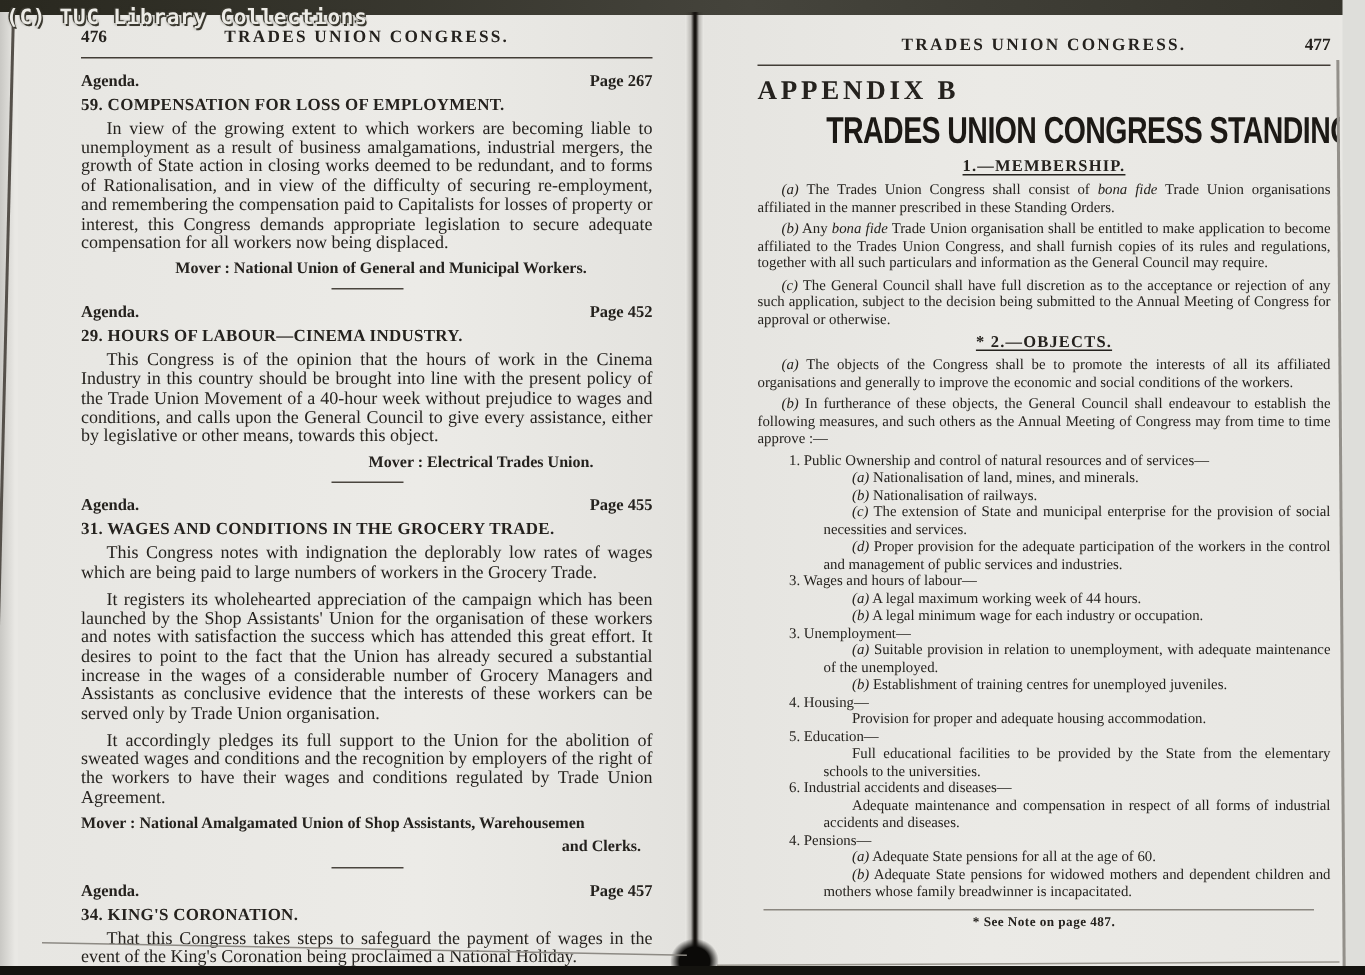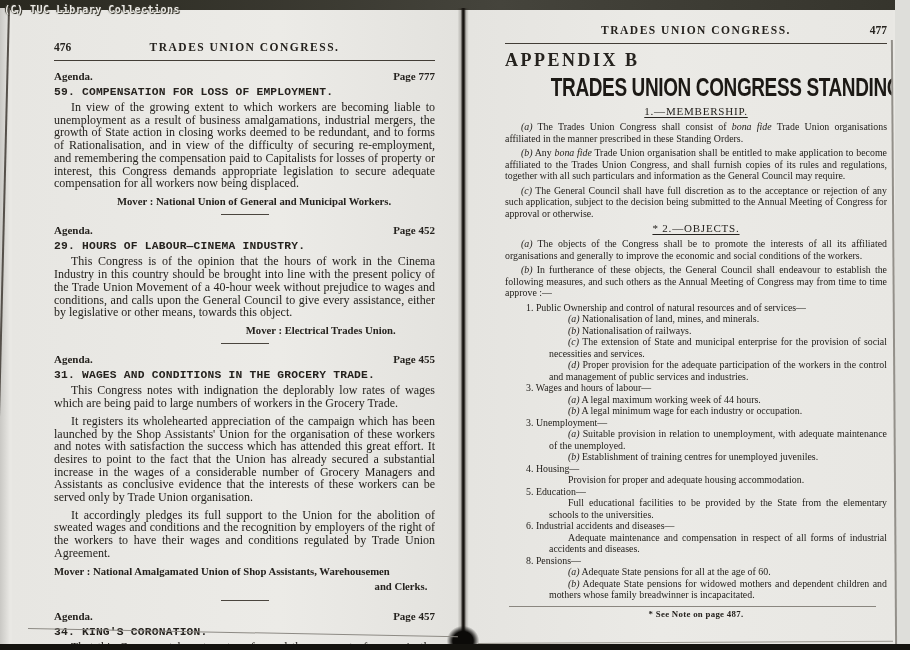--- a/index.html
+++ b/index.html
@@ -23,52 +23,52 @@
   .edge-right{position:absolute;left:893px;top:40px;height:604px;width:2px;background:#93908a;
     transform:rotate(-0.4deg);}
   .edge-right-shade{position:absolute;left:895px;top:0;bottom:0;width:15px;background:#dededa;}
   .curl-left{position:absolute;left:28px;top:628px;width:430px;height:1px;background:#8d8a84;
     transform:rotate(1.1deg);transform-origin:left center;}
   .curl-right{position:absolute;left:478px;top:643px;width:415px;height:1px;background:#9a978f;
     transform:rotate(-0.3deg);transform-origin:left center;}
   .watermark{
     position:absolute;left:4px;top:4px;
     font-family:"DejaVu Sans Mono", monospace;
-    font-size:10px;font-weight:bold;color:#ecebe6;
+    font-size:14px;font-weight:bold;color:#ecebe6;
     text-shadow:1px 1px 0 #3a382f,-1px -1px 0 #3a382f,0 0 2px #3a382f;
     letter-spacing:.5px;z-index:9;
   }
   
   .page{position:absolute;top:10px;bottom:6px;overflow:hidden;}
-  #left-page{left:12px;width:445px;padding:31px 22px 0 42px;box-sizing:border-box;
+  #left-page{left:12px;width:445px;padding:9px 22px 0 42px;box-sizing:border-box;
     background:linear-gradient(to right,#e7e6e2,#ecebe7 60%,#e3e2de);}
   #right-page{left:469px;width:424px;padding:14px 6px 0 36px;box-sizing:border-box;
     background:linear-gradient(to right,#e5e4e0,#ebeae6 45%,#e8e7e3);}
   .running-head{position:relative;height:15px;font-weight:bold;font-size:11.5px;
     letter-spacing:1.5px;text-align:center;border-bottom:1.5px solid #423d36;padding-bottom:4px;}
   .running-head .pn-left{position:absolute;left:0;letter-spacing:0;}
   .running-head .pn-right{position:absolute;right:0;letter-spacing:0;}
   
   .agenda-row{display:flex;justify-content:space-between;font-weight:bold;font-size:11px;margin:9px 0 4px 0;}
-  .item-heading{font-weight:bold;font-size:11.3px;letter-spacing:.2px;margin:0 0 3px 0;font-family:Liberation Mono, monospace;}
+  .item-heading{font-weight:bold;font-size:11.3px;letter-spacing:.2px;margin:0 0 3px 0;}
   .item-para{margin:0 0 5px 0;font-size:12px;line-height:12.7px;text-align:justify;text-indent:17px;font-family:Liberation Serif, serif;}
   .mover{font-weight:bold;font-size:10.7px;line-height:12.5px;margin:3px 0 2px 0;}
   .mover.center{text-align:center;}
   .m-pad-0{padding-left:5%;}
   .m-pad-1{padding-left:40%;}
   .m-pad-3{padding-left:31%;}
   .mover-line2{text-align:right;padding-right:2%;}
   .section-divider{width:48px;border-top:1.5px solid #4a453e;margin:7px auto 2px auto;}
   
   .appendix-label{font-family:"Liberation Serif",serif;font-weight:bold;font-size:18px;
     letter-spacing:2.5px;margin:6px 0 2px 0;}
   .rp-title{font-family:"Liberation Sans",sans-serif;font-weight:bold;font-size:25px;
     white-space:nowrap;text-align:center;transform:scaleX(.76);transform-origin:center;
     letter-spacing:-.5px;color:#1c1915;margin:0 0 2px 0;}
-  .section-head{text-align:center;font-weight:normal;font-size:11px;letter-spacing:.8px;
+  .section-head{text-align:center;font-weight:bold;font-size:11px;letter-spacing:.8px;
     text-decoration:underline;text-underline-offset:2px;margin:3px 0 4px 0;}
   .rp-para{margin:0 0 3px 0;font-size:9.9px;line-height:11.5px;text-align:justify;text-indent:16px;}
   .li-main{font-size:9.9px;line-height:11.5px;padding-left:38px;text-indent:-17px;text-align:justify;font-weight:bold;}
   .li-main i, .li-sub i{font-weight:normal;font-style:italic;}
   .li-main{font-weight:normal;}
   .li-sub{font-size:9.9px;line-height:11.5px;padding-left:44px;text-indent:19px;text-align:justify;}
   .footnote-rule{border-top:1px solid #8a867f;margin:5px 0 2px 4px;width:96%;}
   .footnote{text-align:center;font-weight:bold;font-size:8.8px;letter-spacing:.3px;}
 </style>
 </head>
@@ -82,21 +82,21 @@
 
   <div id="left-page" class="page">
     <div class="running-head">
       <span class="pn-left">476</span>
       <span>TRADES UNION CONGRESS.</span>
     </div>
     <div id="left-items">
         <div class="agenda-item">
           <div class="agenda-row">
             <span>Agenda.</span>
-            <span>Page 777</span>
+            <span>Page 267</span>
           </div>
           <div class="item-heading">59. COMPENSATION FOR LOSS OF EMPLOYMENT.</div>
           <p class="item-para">In view of the growing extent to which workers are becoming liable to unemployment as a result of business amalgamations, industrial mergers, the growth of State action in closing works deemed to be redundant, and to forms of Rationalisation, and in view of the difficulty of securing re-employment, and remembering the compensation paid to Capitalists for losses of property or interest, this Congress demands appropriate legislation to secure adequate compensation for all workers now being displaced.</p>
           <div class="mover center m-pad-0">Mover : National Union of General and Municipal Workers.</div>
         </div>
         <div class="section-divider"></div>
         <div class="agenda-item">
           <div class="agenda-row">
             <span>Agenda.</span>
             <span>Page 452</span>
@@ -156,21 +156,21 @@
         <div class="li-sub"><i>(b)</i> A legal minimum wage for each industry or occupation.</div>
         <div class="li-main">3. Unemployment—</div>
         <div class="li-sub"><i>(a)</i> Suitable provision in relation to unemployment, with adequate maintenance of the unemployed.</div>
         <div class="li-sub"><i>(b)</i> Establishment of training centres for unemployed juveniles.</div>
         <div class="li-main">4. Housing—</div>
         <div class="li-sub">Provision for proper and adequate housing accommodation.</div>
         <div class="li-main">5. Education—</div>
         <div class="li-sub">Full educational facilities to be provided by the State from the elementary schools to the universities.</div>
         <div class="li-main">6. Industrial accidents and diseases—</div>
         <div class="li-sub">Adequate maintenance and compensation in respect of all forms of industrial accidents and diseases.</div>
-        <div class="li-main">8. Pensions—</div>
+        <div class="li-main">4. Pensions—</div>
         <div class="li-sub"><i>(a)</i> Adequate State pensions for all at the age of 60.</div>
         <div class="li-sub"><i>(b)</i> Adequate State pensions for widowed mothers and dependent children and mothers whose family breadwinner is incapacitated.</div>
       </div>
     <div class="footnote-rule"></div>
     <div class="footnote">* See Note on page 487.</div>
   </div>
 
   <div class="gutter"></div>
   <div class="gutter-blob"></div>
   <div class="edge-left"></div>

